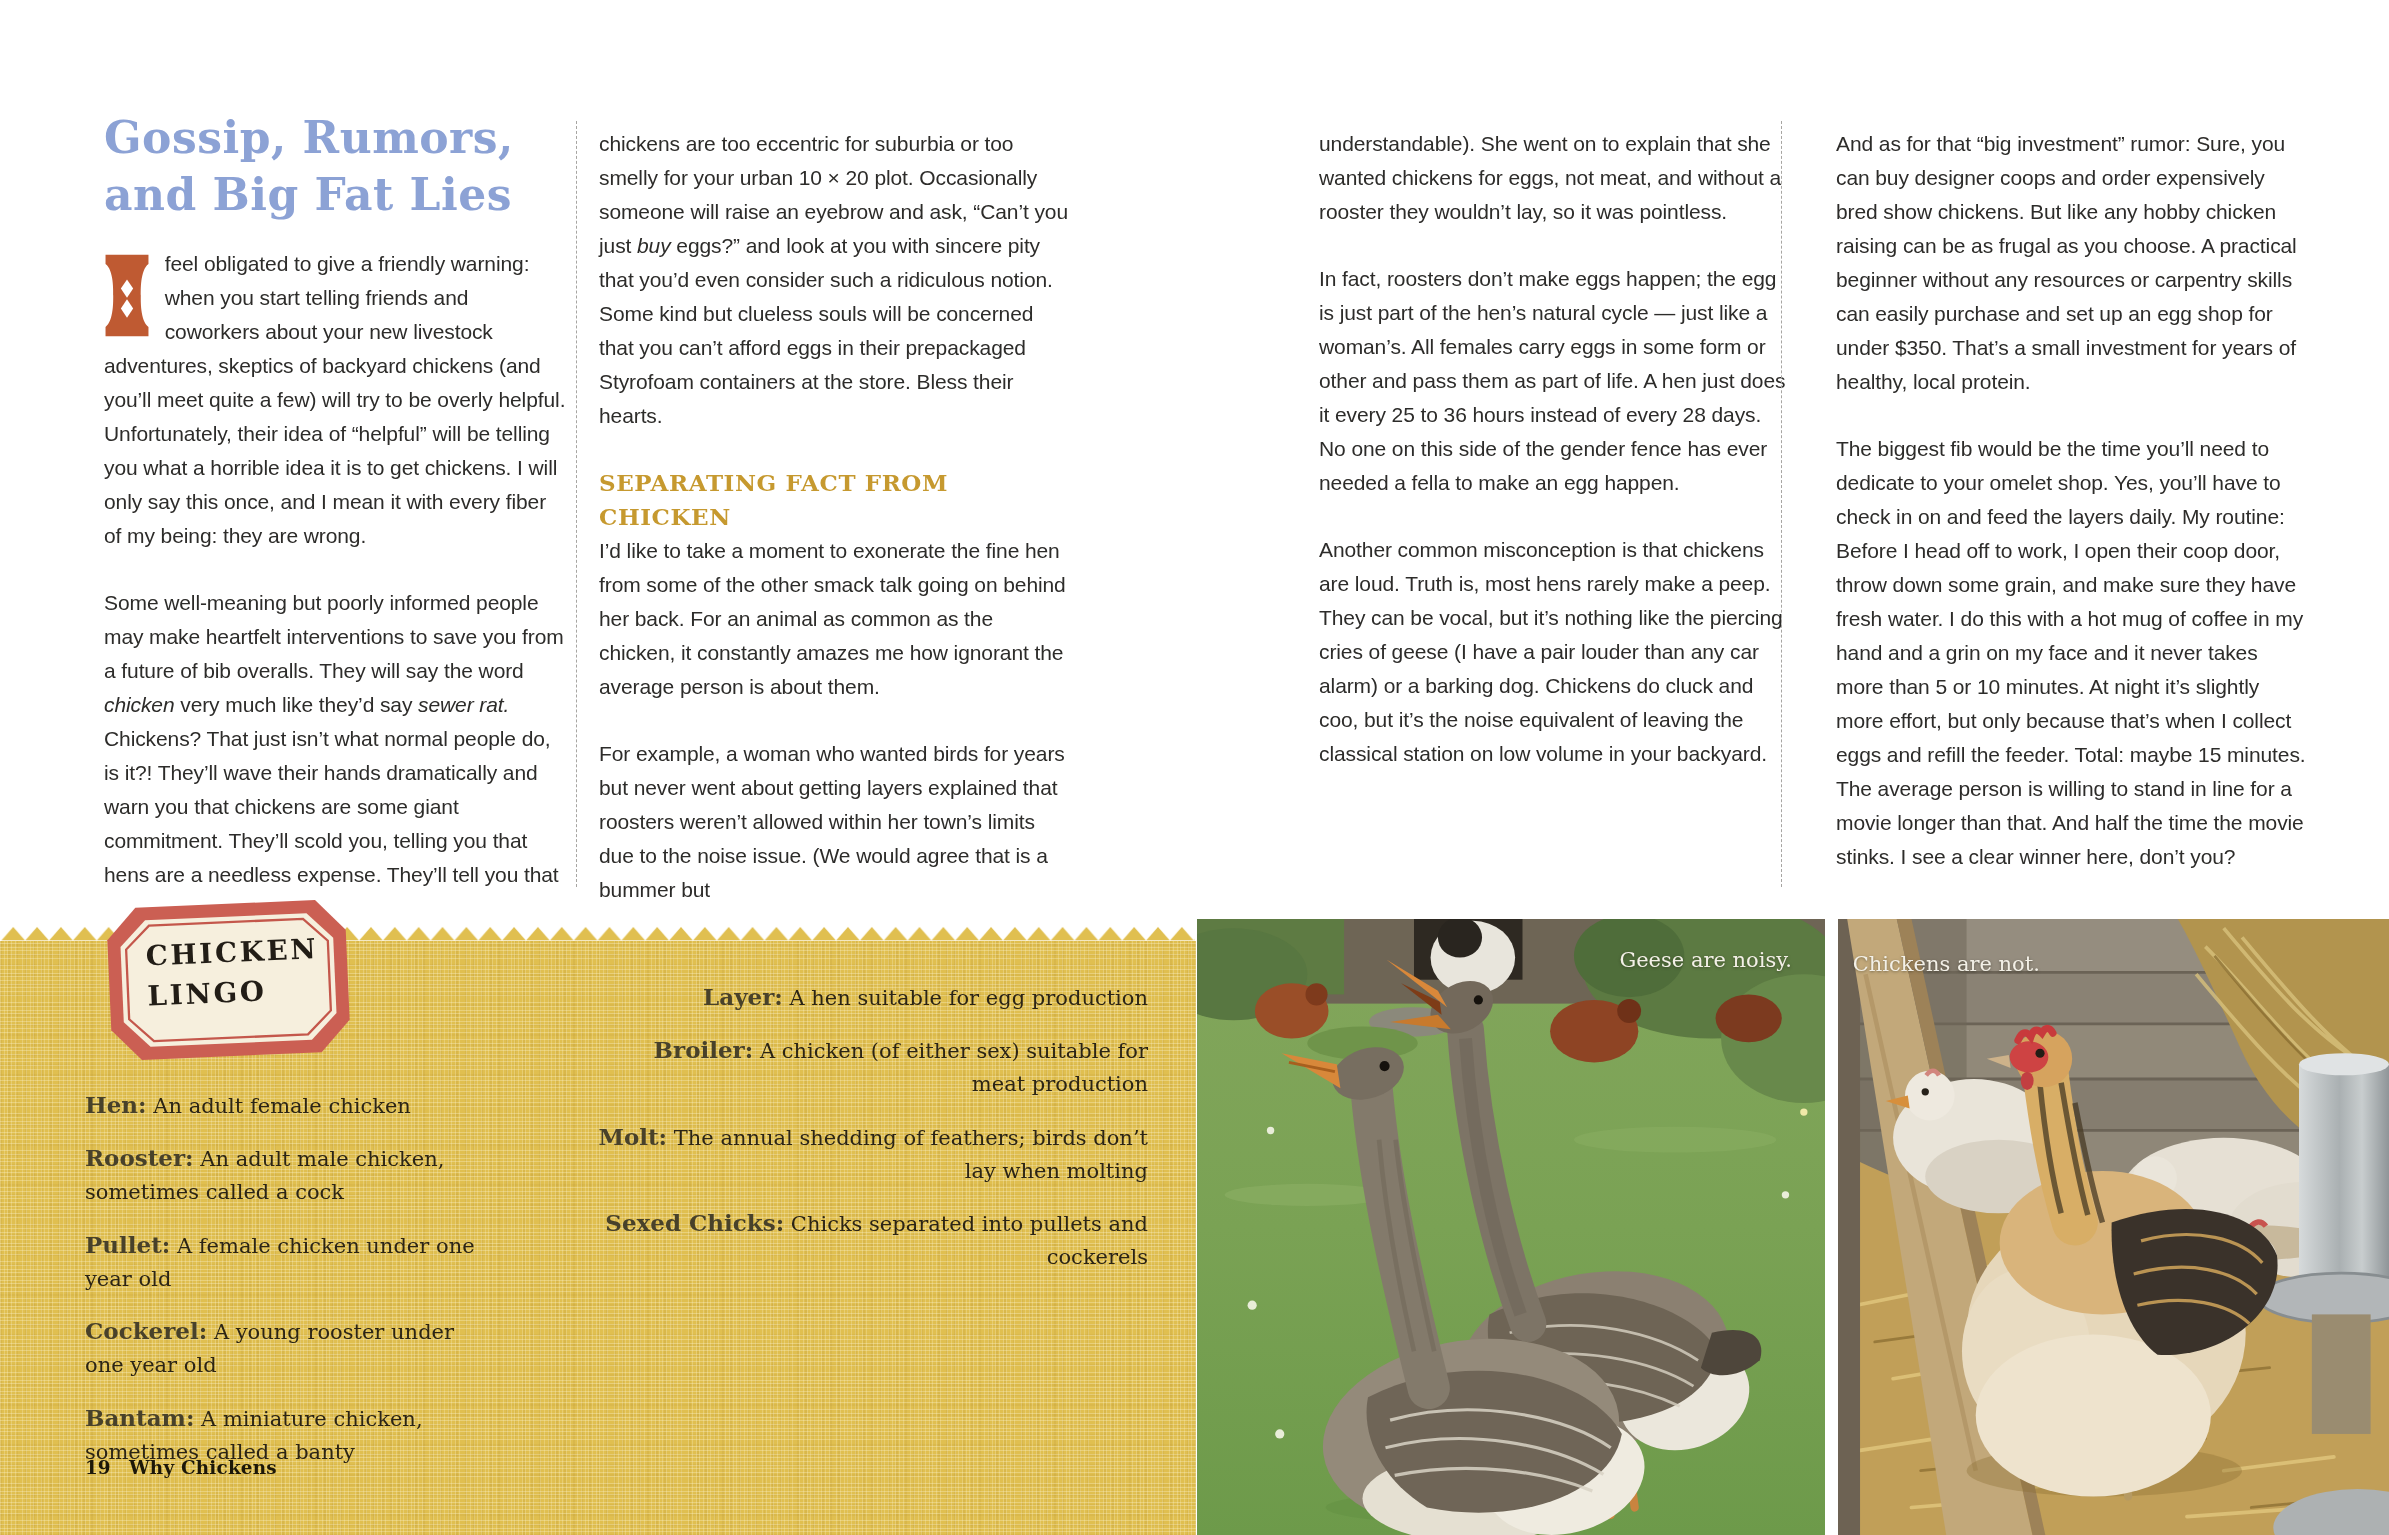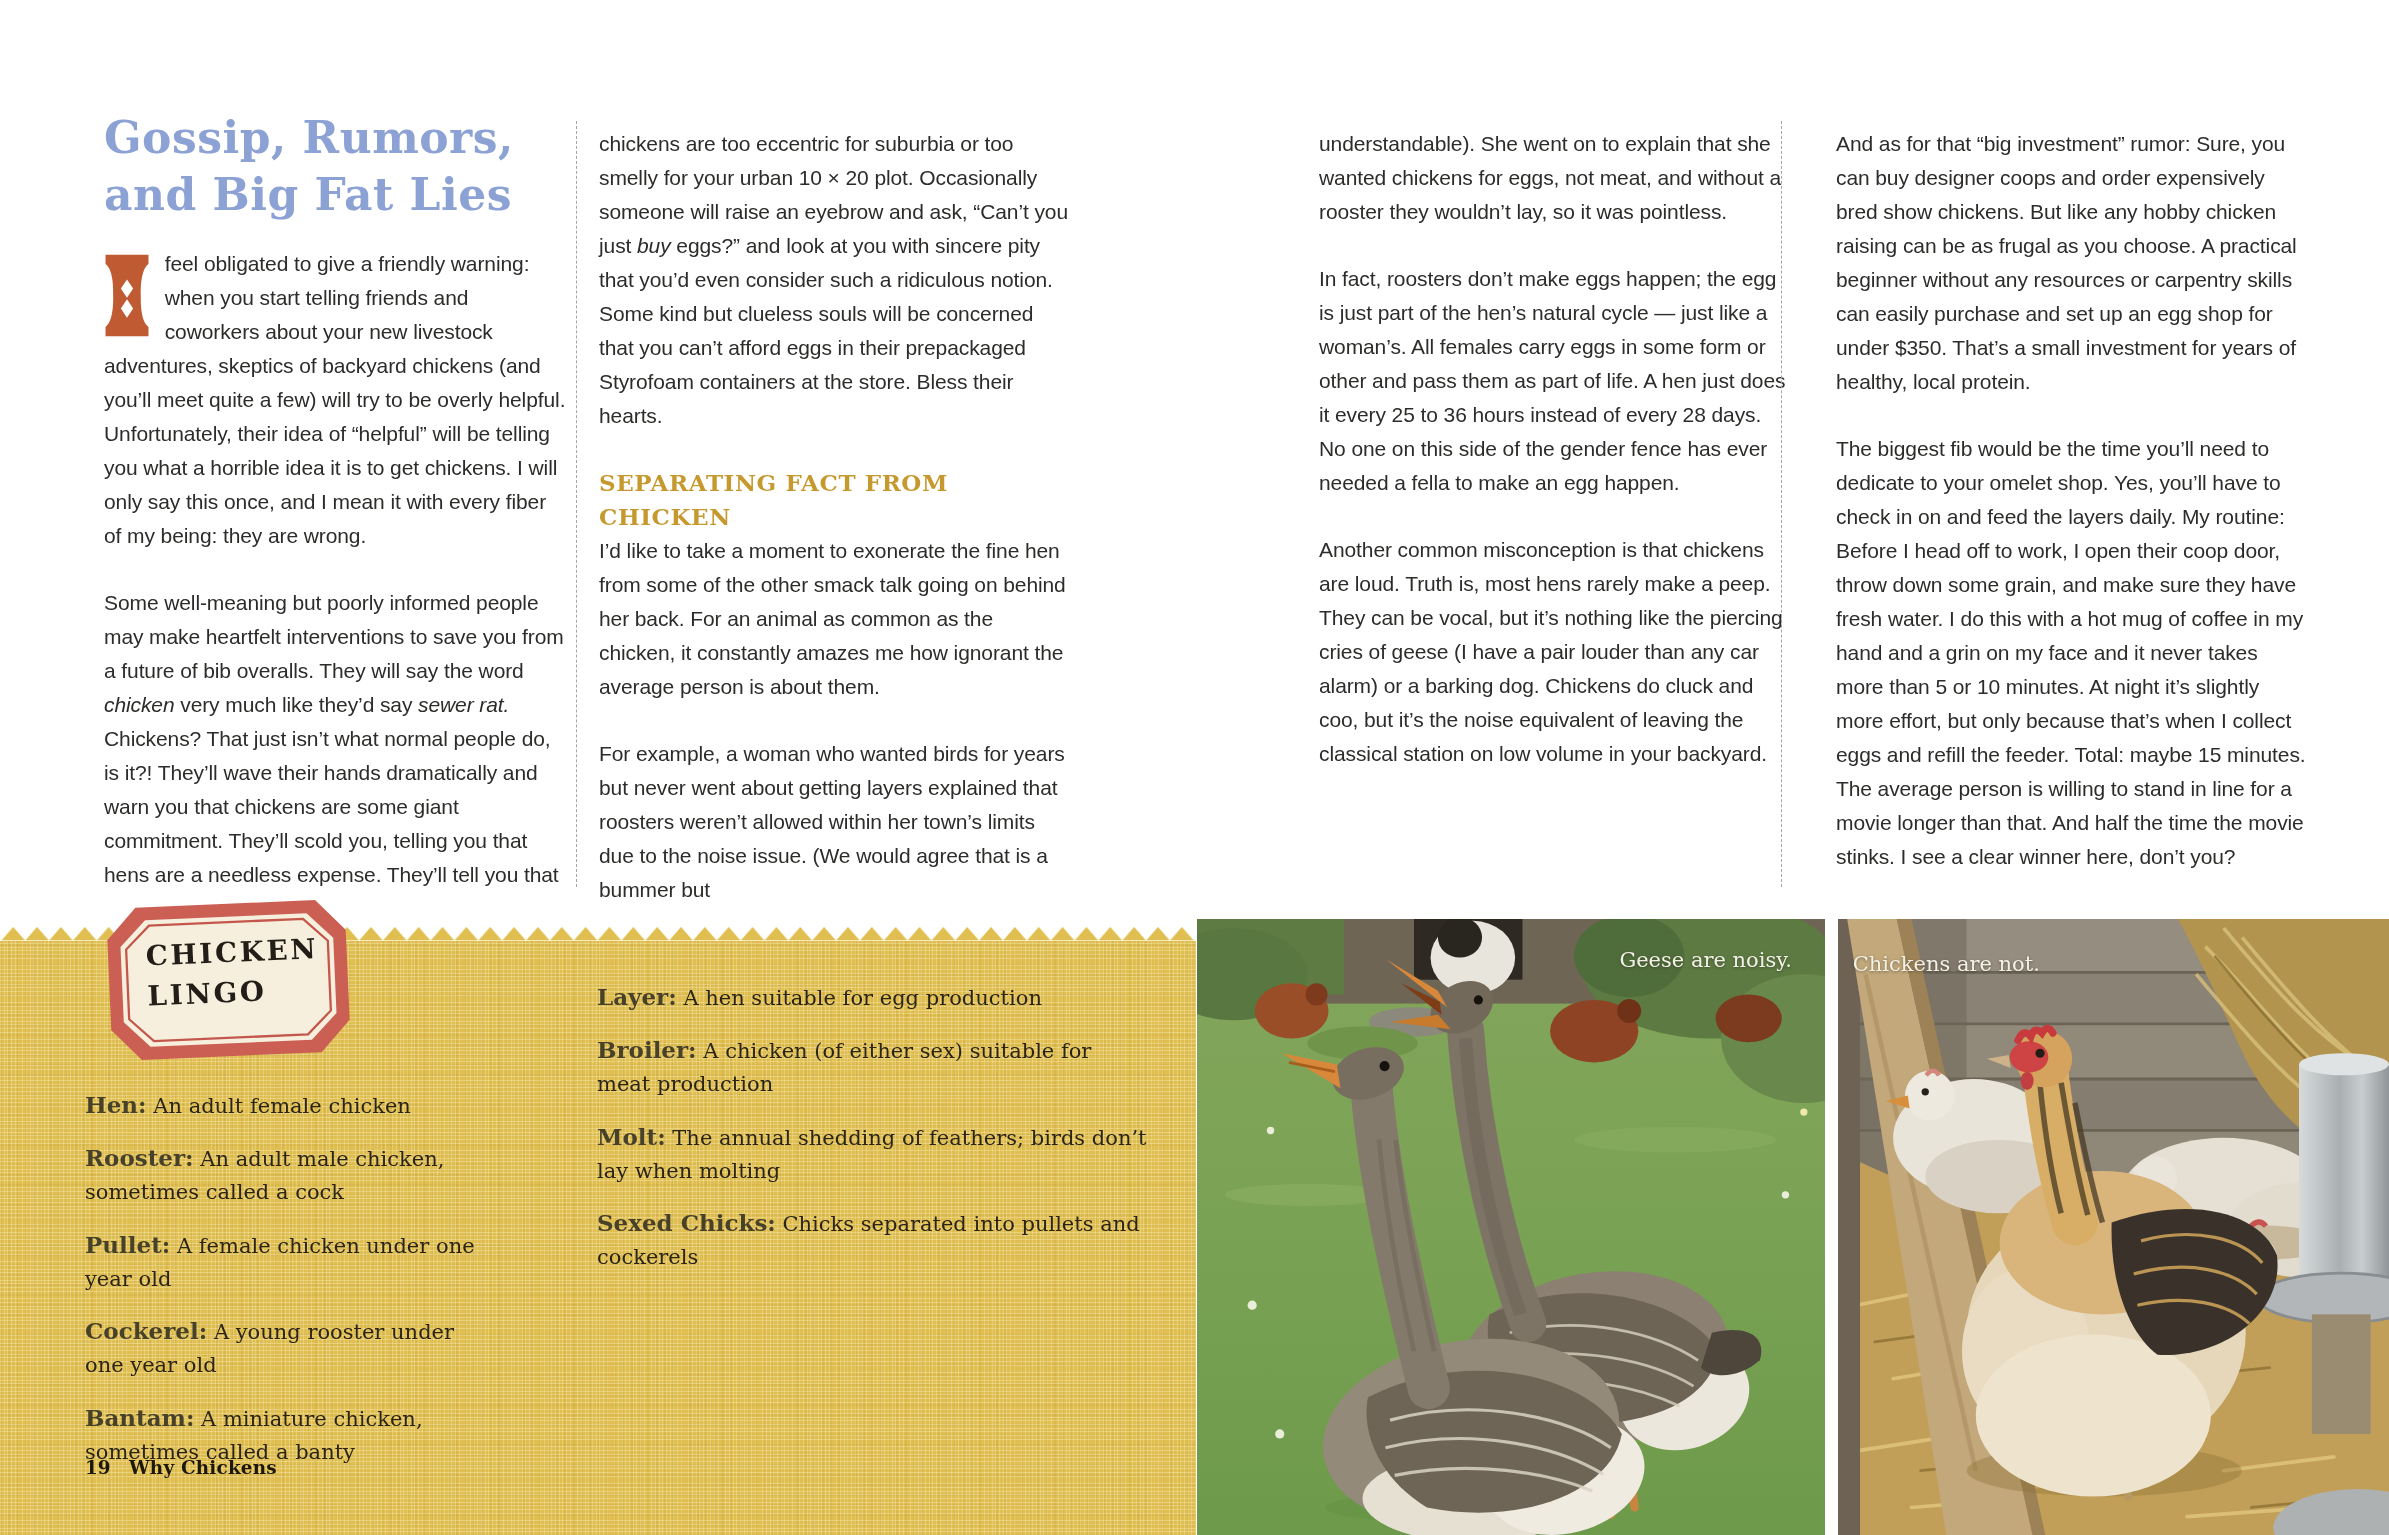--- a/index.html
+++ b/index.html
@@ -46,21 +46,21 @@
   .badge svg { position:absolute; inset:0; width:100%; height:100%; }
   .badge-text { position:absolute; left:40px; top:31px; font-family:"DejaVu Serif", serif; font-weight:700;
                 font-size:27.6px; line-height:40px; letter-spacing:2.8px; color:#221d16; }
   .badge-text span { display:block; }
 
   .lingo-col { position:absolute; font-family:"DejaVu Serif", serif; font-size:21px;
                line-height:33px; color:#2b2415; }
   .lingo-col p { margin:0 0 18.4px 0; }
   .term { font-weight:700; font-size:23px; color:#48412a; }
   .lingo-left  { left:85px;  top:147px; width:403px; }
-  .lingo-right { left:597px; top:39px;  width:551px; }
+  .lingo-right { left:597px; top:39px;  width:551px;text-align:right; }
 
   .panel-footer { position:absolute; left:85px; top:516px; font-family:"DejaVu Serif", serif;
                   font-size:18.4px; color:#1c1708; }
   .pagenum { font-weight:700; margin-right:18.4px; }
   .section-title { font-weight:700; letter-spacing:0.2px; }
 
   
   .photo { position:absolute; top:919px; height:617px; overflow:hidden; }
   .photo > svg { position:absolute; left:0; top:0; width:100%; height:100%; }
   .photo-geese    { left:1197px; width:628px; }

